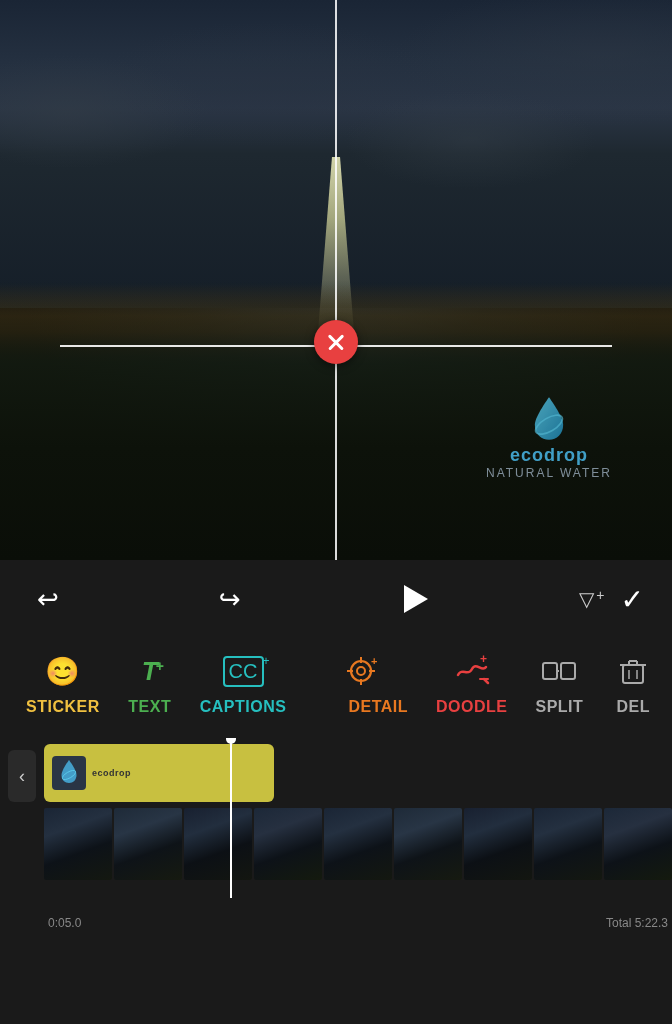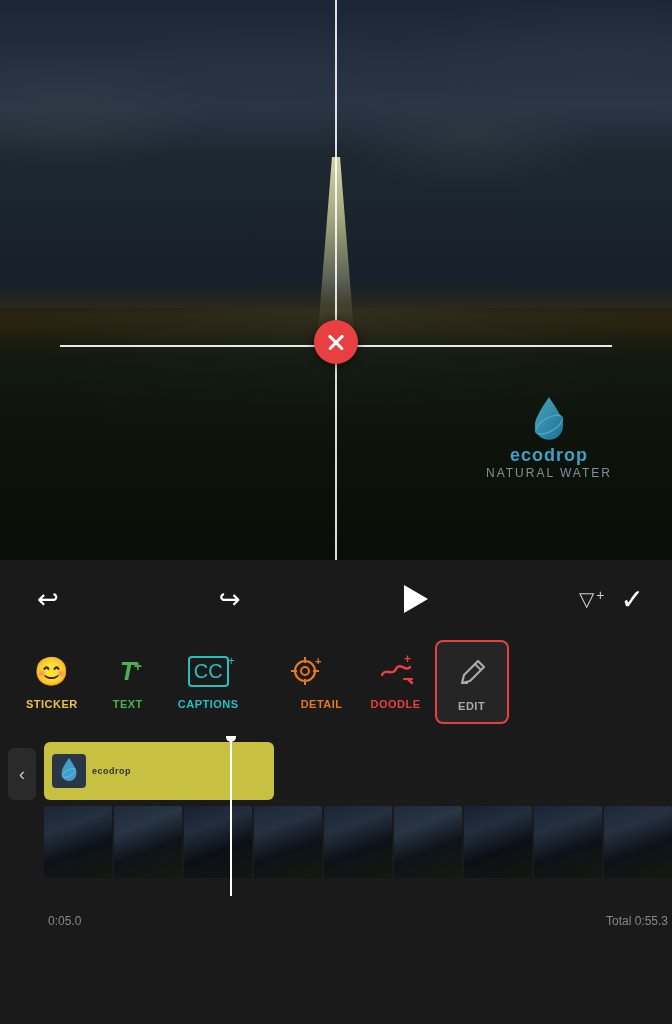--- a/index.html
+++ b/index.html
@@ -273,21 +273,21 @@
     .tool-icon {
       width: 42px;
       height: 42px;
       display: flex;
       align-items: center;
       justify-content: center;
       font-size: 26px;
     }
 
     .tool-label {
-      font-size: 11px;
+      font-size: 16px;
       font-weight: 600;
       letter-spacing: 0.5px;
       text-transform: uppercase;
     }
 
     
     .timeline-area {
       position: relative;
       margin-top: 4px;
       height: 200px;
@@ -513,32 +513,46 @@
         <svg width="36" height="36" viewBox="0 0 36 36">
           <path d="M4 22 C8 14, 14 24, 18 16 C22 8, 28 20, 32 14" fill="none" stroke="#e84040" stroke-width="2.5" stroke-linecap="round"></path>
           <text x="26" y="10" font-size="12" fill="#e84040" font-weight="bold">+</text>
           <line x1="30" y1="26" x2="34" y2="30" stroke="#e84040" stroke-width="2.5" stroke-linecap="round"></line>
           <line x1="26" y1="26" x2="34" y2="26" stroke="#e84040" stroke-width="2" stroke-linecap="round"></line>
         </svg>
       </div>
       <span class="tool-label" style="color:#e84040;">DOODLE</span>
     </div>
 
-    <div class="tool-item active">
+
+    <div class="tool-item">
       <div class="tool-icon">
         <svg width="36" height="36" viewBox="0 0 36 36">
-          <path d="M8 28 L10 20 L24 6 L30 12 L16 26 Z" fill="none" stroke="#aaa" stroke-width="2.2" stroke-linejoin="round"></path>
-          <line x1="21" y1="9" x2="27" y2="15" stroke="#aaa" stroke-width="2"></line>
-          <line x1="8" y1="28" x2="14" y2="28" stroke="#aaa" stroke-width="2"></line>
+          <rect x="2" y="10" width="14" height="16" rx="2" fill="none" stroke="#aaa" stroke-width="2"></rect>
+          <rect x="20" y="10" width="14" height="16" rx="2" fill="none" stroke="#aaa" stroke-width="2"></rect>
+          <line x1="16" y1="18" x2="20" y2="18" stroke="#aaa" stroke-width="2" stroke-dasharray="2,2"></line>
         </svg>
       </div>
-      <span class="tool-label" style="color:#aaa;">EDIT</span>
-    </div>
-
-
+      <span class="tool-label" style="color:#aaa;">SPLIT</span>
+    </div>
+
+    <div class="tool-item">
+      <div class="tool-icon">
+        <svg width="36" height="36" viewBox="0 0 36 36">
+          <rect x="8" y="12" width="20" height="18" rx="2" fill="none" stroke="#aaa" stroke-width="2"></rect>
+          <line x1="5" y1="12" x2="31" y2="12" stroke="#aaa" stroke-width="2"></line>
+          <line x1="14" y1="12" x2="14" y2="8" stroke="#aaa" stroke-width="2"></line>
+          <line x1="22" y1="12" x2="22" y2="8" stroke="#aaa" stroke-width="2"></line>
+          <line x1="14" y1="8" x2="22" y2="8" stroke="#aaa" stroke-width="2"></line>
+          <line x1="14" y1="17" x2="14" y2="26" stroke="#aaa" stroke-width="1.5"></line>
+          <line x1="22" y1="17" x2="22" y2="26" stroke="#aaa" stroke-width="1.5"></line>
+        </svg>
+      </div>
+      <span class="tool-label" style="color:#aaa;">DEL</span>
+    </div>
 
   </div>
 
   <div class="timeline-area">
 
     <div class="timeline-scroll-btn">
       <span style="color:#ccc; font-size:18px;">‹</span>
     </div>
 
     <div class="clip-track">
@@ -562,18 +576,18 @@
       <div class="frame-thumb" style="background:linear-gradient(160deg,#1e2a38 0%,#283545 30%,#0e1318 60%,#161a10 100%);"></div>
       <div class="frame-thumb" style="background:linear-gradient(160deg,#182030 0%,#222e3e 30%,#0c1015 60%,#131610 100%);"></div>
       <div class="frame-thumb" style="background:linear-gradient(160deg,#1a2535 0%,#243040 30%,#0d1218 60%,#141810 100%);"></div>
       <div class="frame-thumb" style="background:linear-gradient(160deg,#1c2838 0%,#263040 30%,#0d1218 60%,#141a0e 100%);"></div>
     </div>
 
     <div class="timeline-playhead"></div>
 
     <div class="time-bar">
       <span class="time-label">0:05.0</span>
-      <span class="time-label">Total 0:55.3</span>
+      <span class="time-label">Total 5:22.3</span>
     </div>
 
   </div>
 
 </div>
 
 </body></html>

